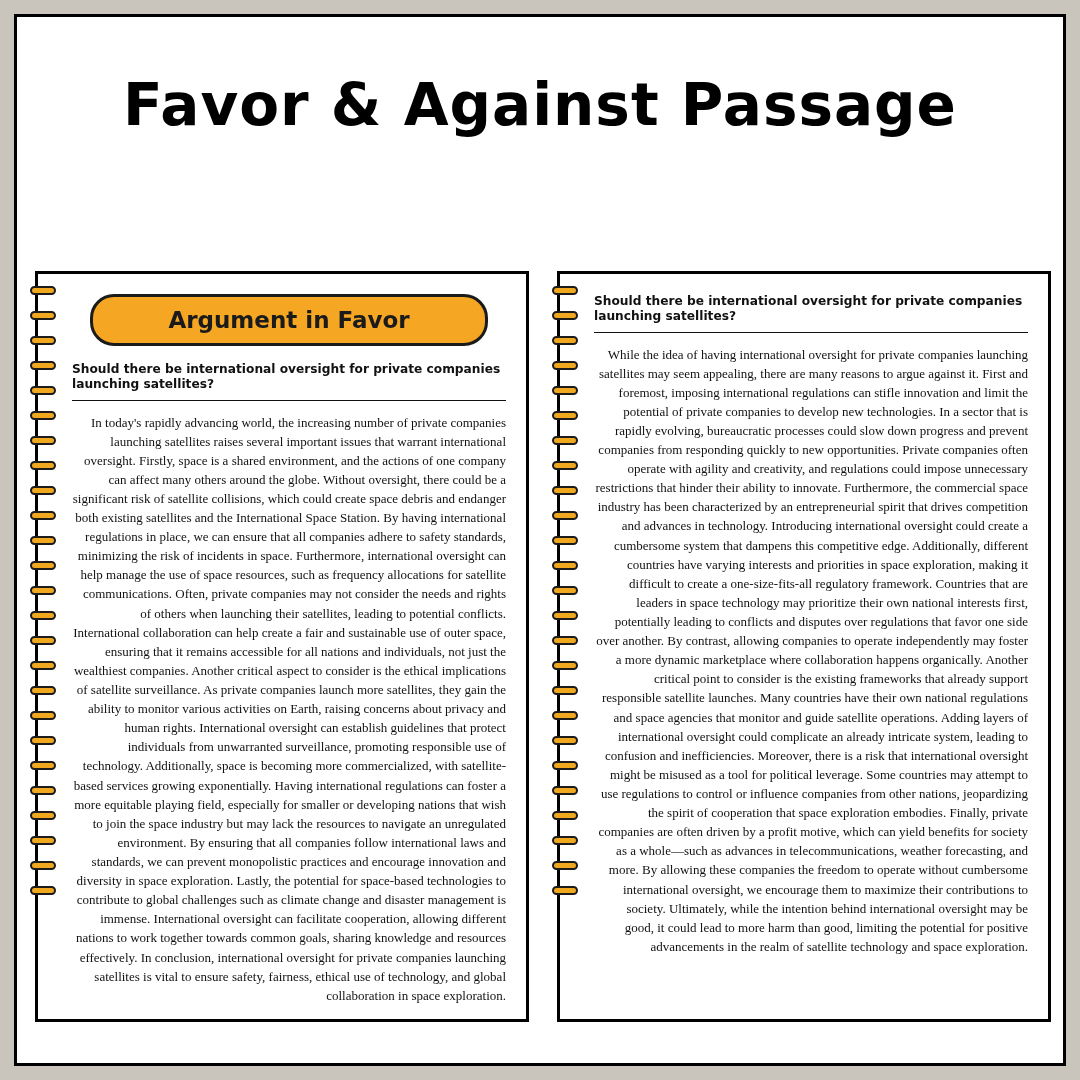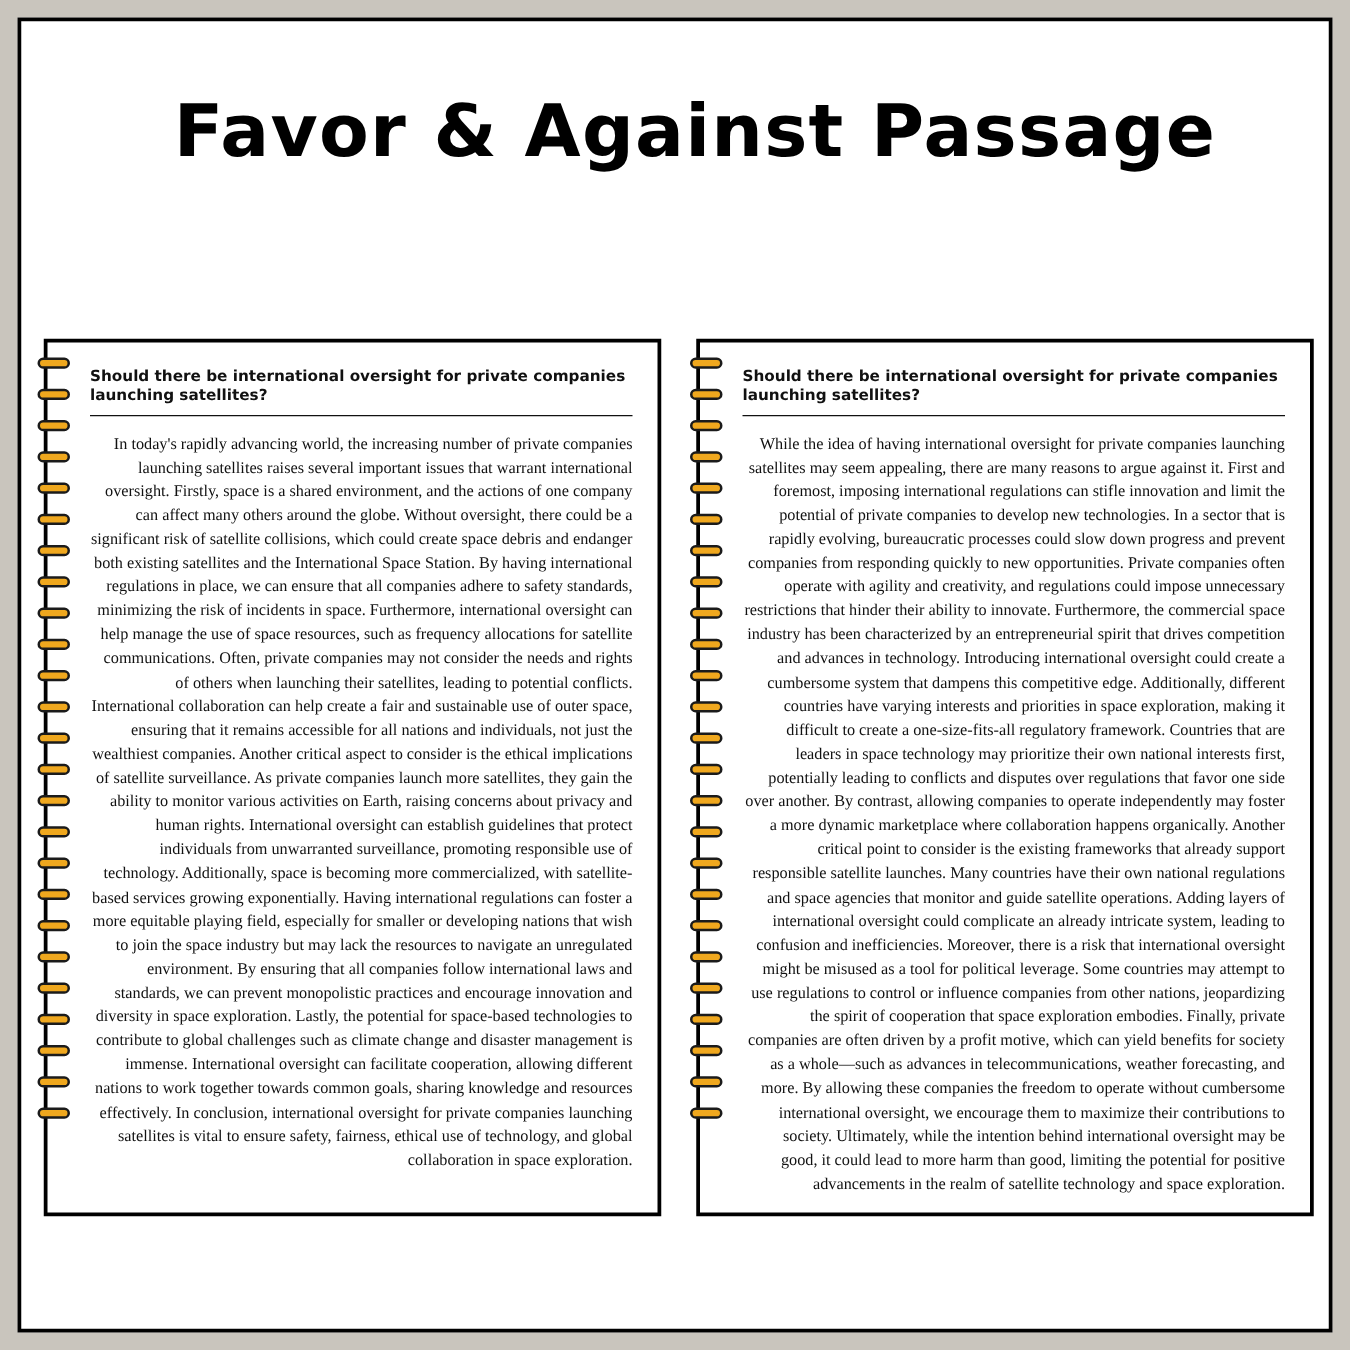--- a/index.html
+++ b/index.html
@@ -28,21 +28,20 @@
     left: 0;
     top: 54px;
     width: 100%;
     text-align: center;
     font-family: "DejaVu Sans", sans-serif;
     font-weight: bold;
     font-size: 58px;
     letter-spacing: 1px;
     color: #000000;
     white-space: nowrap;
-    padding-left: 16px;
   }
   .columns {
     position: absolute;
     left: 18px;
     top: 254px;
     width: 1016px;
     display: flex;
     justify-content: space-between;
   }
   .card {
@@ -136,20 +135,21 @@
           <span style="top:400px"></span>
           <span style="top:425px"></span>
         <span style="top:450px"></span>
           <span style="top:475px"></span>
           <span style="top:500px"></span>
         <span style="top:525px"></span>
           <span style="top:550px"></span>
           <span style="top:575px"></span>
         <span style="top:600px"></span>
       </div>
+      <div class="badge">Argument in Favor</div>
       <div class="question">Should there be international oversight for private companies launching satellites?</div>
       <div class="body-text">In today's rapidly advancing world, the increasing number of private companies launching satellites raises several important issues that warrant international oversight. Firstly, space is a shared environment, and the actions of one company can affect many others around the globe. Without oversight, there could be a significant risk of satellite collisions, which could create space debris and endanger both existing satellites and the International Space Station. By having international regulations in place, we can ensure that all companies adhere to safety standards, minimizing the risk of incidents in space. Furthermore, international oversight can help manage the use of space resources, such as frequency allocations for satellite communications. Often, private companies may not consider the needs and rights of others when launching their satellites, leading to potential conflicts. International collaboration can help create a fair and sustainable use of outer space, ensuring that it remains accessible for all nations and individuals, not just the wealthiest companies. Another critical aspect to consider is the ethical implications of satellite surveillance. As private companies launch more satellites, they gain the ability to monitor various activities on Earth, raising concerns about privacy and human rights. International oversight can establish guidelines that protect individuals from unwarranted surveillance, promoting responsible use of technology. Additionally, space is becoming more commercialized, with satellite-based services growing exponentially. Having international regulations can foster a more equitable playing field, especially for smaller or developing nations that wish to join the space industry but may lack the resources to navigate an unregulated environment. By ensuring that all companies follow international laws and standards, we can prevent monopolistic practices and encourage innovation and diversity in space exploration. Lastly, the potential for space-based technologies to contribute to global challenges such as climate change and disaster management is immense. International oversight can facilitate cooperation, allowing different nations to work together towards common goals, sharing knowledge and resources effectively. In conclusion, international oversight for private companies launching satellites is vital to ensure safety, fairness, ethical use of technology, and global collaboration in space exploration.</div>
 
     </div>
 
     <div class="card">
       <div class="spiral">
         <span style="top:0px"></span>
           <span style="top:25px"></span>
           <span style="top:50px"></span>

